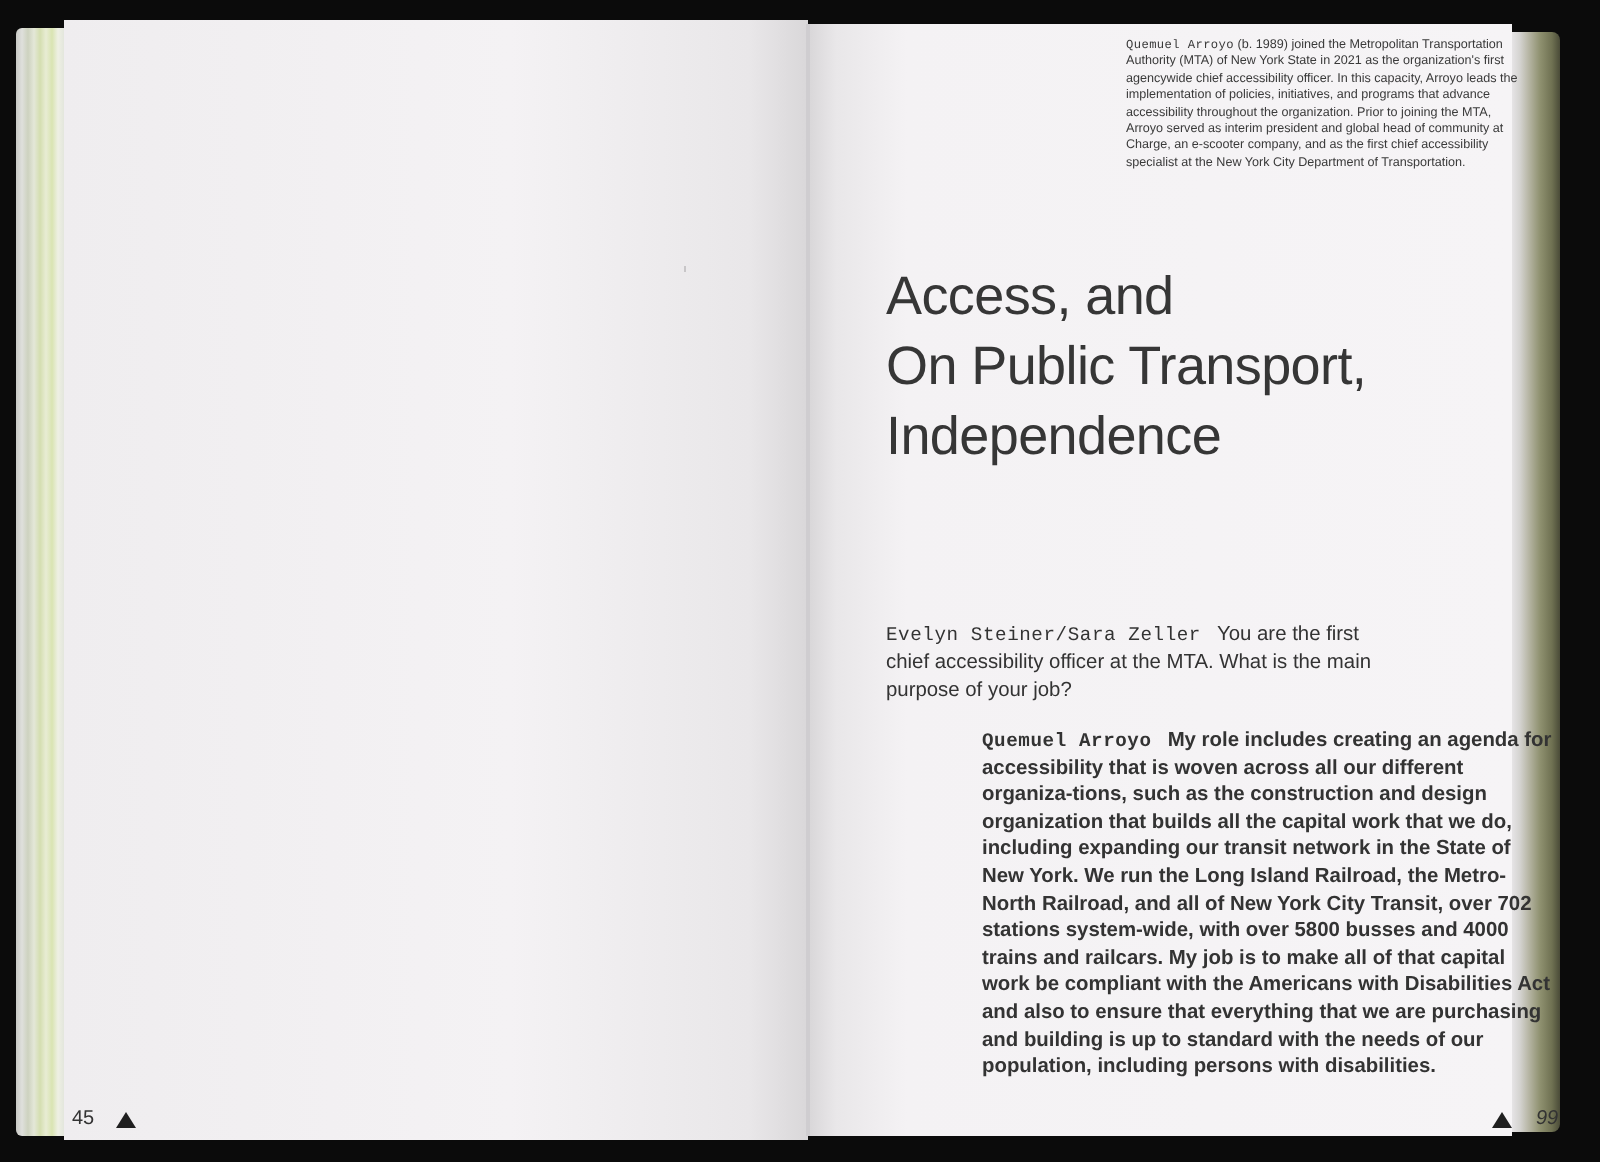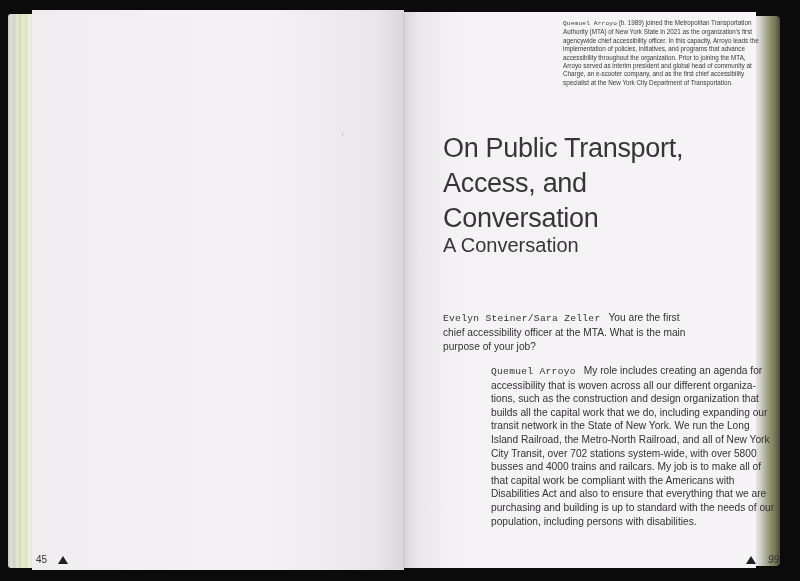--- a/index.html
+++ b/index.html
@@ -15,21 +15,21 @@
   .edges-right { position:absolute; left:756px; top:16px; width:24px; height:550px;
     background:linear-gradient(90deg,#e6e4e6 0,#d4d3d0 4px,#b9b8a8 8px,#8f9170 14px,#6f7152 20px,#4a4b38 24px);
     border-radius:0 4px 4px 0; }
   .mono { font-family:"Liberation Mono", monospace; }
   .bio { position:absolute; left:563px; top:19px; width:200px; font-size:6.3px; line-height:8.4px; color:#3a3a3a; }
   .bio .mono { font-size:6.1px; letter-spacing:0.2px; }
   .title { position:absolute; left:443px; top:131px; width:320px; font-size:27px; line-height:35px; color:#363636; letter-spacing:-0.3px; }
   .subtitle { position:absolute; left:443px; top:232px; width:300px; font-size:20px; line-height:27px; color:#363636; }
   .q { position:absolute; left:443px; top:311px; width:260px; font-size:10.2px; line-height:14px; color:#333; }
   .q .mono { font-size:9.6px; letter-spacing:0.3px; margin-right:8px; }
-  .a { position:absolute; left:491px; top:364px; width:285px; font-size:10.2px; line-height:13.6px; color:#333; }
+  .a { position:absolute; left:491px; top:364px; width:285px; font-size:10.2px; line-height:13.6px; color:#333;font-weight:bold; }
   .a .mono { font-size:9.6px; letter-spacing:0.3px; margin-right:8px; }
   .pn { position:absolute; font-size:10px; color:#333; }
   .tri { position:absolute; width:0; height:0; border-left:5px solid transparent; border-right:5px solid transparent; border-bottom:8px solid #1f1f1f; }
   .speck { position:absolute; left:342px; top:133px; width:1px; height:3px; background:#c8c6c8; }
 </style>
 </head>
 <body>
 
 <div class="edges-left"></div>
 <div class="page-left"></div>
@@ -37,27 +37,26 @@
 <div class="gutter"></div>
 <div class="edges-right"></div>
 <div class="speck"></div>
 
 <div class="bio">
   <span class="mono">Quemuel Arroyo</span>
   <span>(b. 1989) joined the Metropolitan Transportation Authority (MTA) of New York State in 2021 as the organization's first agencywide chief accessibility officer. In this capacity, Arroyo leads the implementation of policies, initiatives, and programs that advance accessibility throughout the organization. Prior to joining the MTA, Arroyo served as interim president and global head of community at Charge, an e-scooter company, and as the first chief accessibility specialist at the New York City Department of Transportation.</span>
 </div>
 
 <div class="title">
+  <div>Access, and</div>
   <div>On Public Transport,</div>
-  <div>Access, and</div>
-  <div>Conversation</div>
+  <div>Independence</div>
 </div>
 
 <div class="subtitle">
-  <div>A Conversation</div>
 </div>
 
 <div class="q">
   <span class="mono">Evelyn Steiner/Sara Zeller</span><span>You are the first chief accessibility officer at the MTA. What is the main purpose of your job?</span>
 </div>
 
 <div class="a">
   <span class="mono">Quemuel Arroyo</span><span>My role includes creating an agenda for accessibility that is woven across all our different organiza-tions, such as the construction and design organization that builds all the capital work that we do, including expanding our transit network in the State of New York. We run the Long Island Railroad, the Metro-North Railroad, and all of New York City Transit, over 702 stations system-wide, with over 5800 busses and 4000 trains and railcars. My job is to make all of that capital work be compliant with the Americans with Disabilities Act and also to ensure that everything that we are purchasing and building is up to standard with the needs of our population, including persons with disabilities.</span>
 </div>
 

